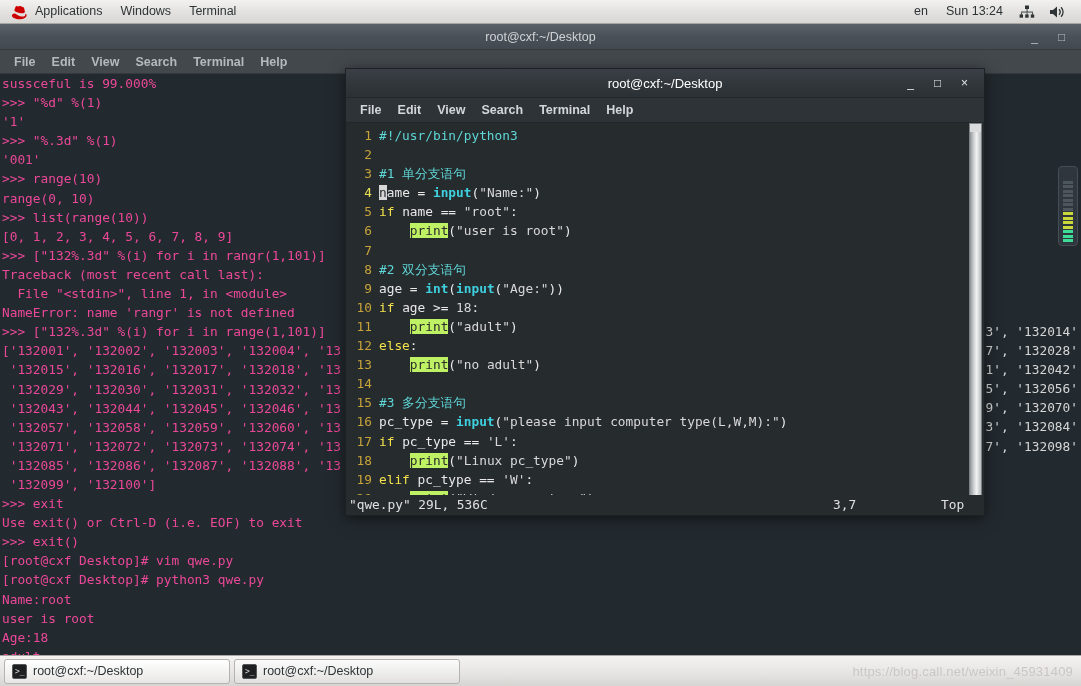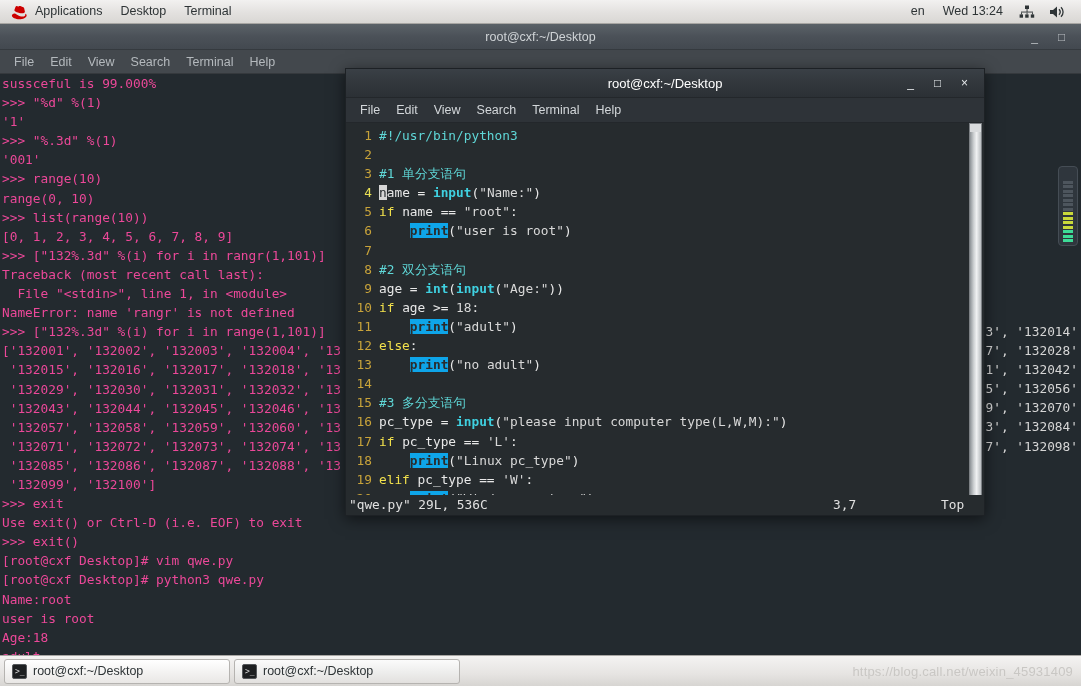--- a/index.html
+++ b/index.html
@@ -36,21 +36,21 @@
     position: relative;
   }
   .titlebar .title {
     position: absolute; left: 0; right: 0; text-align: center;
     font-weight: normal; pointer-events: none;
   }
   .wbtns { margin-left: auto; display: flex; align-items: center; gap: 14px; padding-right: 13px; z-index: 2; }
   .wbtn { width: 13px; height: 14px; display:flex; align-items:center; justify-content:center; font-size: 12px; line-height: 1; }
 
   .menubar { height: 24px; display: flex; align-items: center; font-size: 12.5px; padding-left: 6px; }
-  .menubar span { padding: 0 8px; line-height: 22px; }
+  .menubar span { padding: 0 8px; line-height: 22px; font-weight: bold; }
 
   
   .win-bg {
     position: absolute; left: 0; top: 24px; width: 1081px; height: 631px;
   }
   .win-bg .titlebar {
     background: linear-gradient(to bottom, #5b6268 0%, #4b5158 50%, #434950 100%);
     border-bottom: 1px solid #353a3f;
     color: #cfd3d6;
   }
@@ -93,21 +93,21 @@
   .vimlines { position:absolute; left:0; top:3px; }
   .vline { display:flex; height:19.1px; align-items:flex-start; }
   .lnum { width: 33px; text-align:right; color:#c8a33a; padding-right:7px; flex:none; }
   .lnum.cur { color:#e9e055; }
   .code { color:#e8e8e8; }
   .c-comment { color:#5fd7d7; }
   .c-kw { color:#f2e14c; }
   .c-fn { color:#3fd0e0; font-weight:bold; }
   .c-str { color:#d8d8d8; }
   .c-num { color:#d8d8d8; }
-  .c-print { background:#0ea5e9; color:#2b2b2b; font-weight:bold; }
+  .c-print { background:#bef264; color:#2b2b2b; font-weight:normal; }
   .c-cursor { background:#d6d6d6; color:#262b2e; }
 
   .vim-status {
     position:absolute; left:0; bottom:0; width:100%; height:20px;
     background:#262b2e; color:#e0e0e0; display:flex; align-items:center;
   }
   .vs-file { position:absolute; left:3px; }
   .vs-pos  { position:absolute; left:487px; }
   .vs-top  { position:absolute; left:595px; }
 
@@ -170,26 +170,26 @@
     <div class="tp-left">
       <span class="tp-item" style="display:flex;align-items:center;gap:5px;padding-left:4px;">
         <span class="redhat-logo">
           <svg width="17" height="14" viewBox="0 0 17 14">
             <path d="M3.5 7.5 C2 7.7 0.8 8.6 0.9 9.8 C1.1 11.6 4.6 13.3 8.2 13.3 C12.1 13.3 15.3 11.5 15.6 9.7 C15.8 8.7 15.2 8.1 14.4 7.7 L14.2 8.9 C14.3 9.6 13.6 10.6 11.6 10.6 C9.5 10.6 7.2 9.5 5.6 8.4 C4.8 7.9 4.1 7.4 3.5 7.5 Z" fill="#cc0000"></path>
             <path d="M11.2 7.3 C12.3 7.3 13.9 7.1 13.9 5.8 C13.9 5.7 13.9 5.6 13.9 5.5 L13.2 2.5 C13.1 1.8 12.9 1.5 11.8 1 C10.9 0.6 9.1 0 8.5 0 C8 0 7.8 0.6 7.2 0.6 C6.6 0.6 6.2 0.1 5.6 0.1 C5.1 0.1 4.7 0.5 4.4 1.3 C4.4 1.3 3.5 3.6 3.4 4.1 C3.4 4.2 3.4 4.3 3.4 4.3 C3.4 5.3 7.2 7.3 11.2 7.3 Z" fill="#cc0000"></path>
           </svg>
         </span>
         <span>Applications</span>
       </span>
-      <span class="tp-item">Desktop</span>
+      <span class="tp-item">Windows</span>
       <span class="tp-item">Terminal</span>
     </div>
     <div class="tp-right">
       <span class="tp-item">en</span>
-      <span class="tp-item">Wed 13:24</span>
+      <span class="tp-item">Sun 13:24</span>
       <span class="tp-icon">
         <svg width="16" height="14" viewBox="0 0 16 14">
           <rect x="6" y="0.5" width="4" height="3.5" fill="#2e3436"></rect>
           <rect x="7.6" y="4" width="0.9" height="3" fill="#2e3436"></rect>
           <rect x="2" y="6.6" width="12" height="0.9" fill="#2e3436"></rect>
           <rect x="2" y="7.5" width="0.9" height="2" fill="#2e3436"></rect>
           <rect x="7.6" y="7.5" width="0.9" height="2" fill="#2e3436"></rect>
           <rect x="13.1" y="7.5" width="0.9" height="2" fill="#2e3436"></rect>
           <rect x="0.6" y="9.4" width="3.4" height="3.3" fill="#2e3436"></rect>
           <rect x="6.2" y="9.4" width="3.4" height="3.3" fill="#2e3436"></rect>

